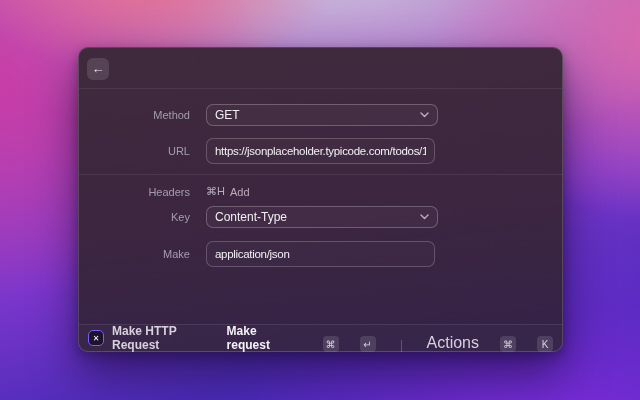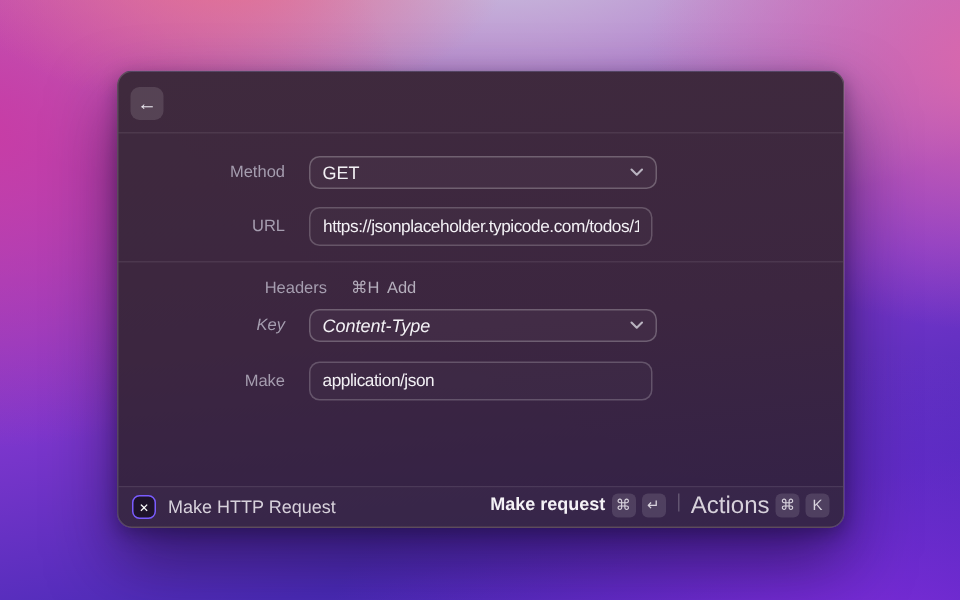--- a/index.html
+++ b/index.html
@@ -55,22 +55,22 @@
   .hdr-add { color:#b5aebc; }
 
   .win-footer { position:absolute; left:0; right:0; bottom:0; height:27px;
     border-top:1px solid rgba(255,255,255,0.09);
     display:flex; align-items:center; padding:0 9px;
     border-radius:0 0 10px 10px; background:rgba(255,255,255,0.02); }
   .ext-icon { width:16px; height:16px; border-radius:5px;
     border:1.5px solid #7a5cff; background:rgba(22,14,34,0.75);
     display:flex; align-items:center; justify-content:center;
     color:#ffffff; font-size:8px; flex:none; }
-  .footer-title { margin-left:8px; font-size:12px; color:#d7d1db; }
-  .footer-right { margin-left:auto; display:flex; align-items:flex-start; gap:4px; }
+  .footer-title { margin-left:8px; font-size:12px; color:#d7d1db;font-weight:bold; }
+  .footer-right { margin-left:auto; display:flex; align-items:flex-end; gap:21px; }
   .primary-label { font-size:12px; font-weight:bold; color:#f4f2f6; }
   .secondary-label { font-size:16px; color:#d7d1db; }
   .key-badge { min-width:16px; height:16px; padding:0 3px; border-radius:4px;
     background:rgba(255,255,255,0.12); color:#d9d3de; font-size:10px;
     display:flex; align-items:center; justify-content:center; cursor:pointer; }
   .vsep { width:1px; height:12px; background:rgba(255,255,255,0.22); margin:0 4px; }
 </style>
 </head>
 <body>
 
@@ -92,29 +92,29 @@
     </div>
   </div>
 
   <div class="row" style="top:90px;">
     <div class="row-label">URL</div>
     <input class="text-input" readonly="" value="https://jsonplaceholder.typicode.com/todos/1" style="">
   </div>
 
   <div class="divider" style="top:126px;"></div>
 
-  <div class="row" style="top:136px; height:15px;padding-left:28px;">
+  <div class="row" style="top:136px; height:15px;">
     <div class="row-label">Headers</div>
     <div class="headers-action">
       <span class="hdr-shortcut">⌘H</span>
       <span class="hdr-add">Add</span>
     </div>
   </div>
 
-  <div class="row" style="top:158px;font-style:italic;">
+  <div class="row" style="top:158px;">
     <div class="row-label">Key</div>
     <div class="select-box">
       <span class="sel-value">Content-Type</span>
       <svg class="chev" viewBox="0 0 9 6">
           <polyline points="1,1 4.5,4.5 8,1" fill="none" stroke="#b9b3c0" stroke-width="1.4" stroke-linecap="round" stroke-linejoin="round"></polyline>
         </svg>
     </div>
   </div>
 
   <div class="row" style="top:193px;">

